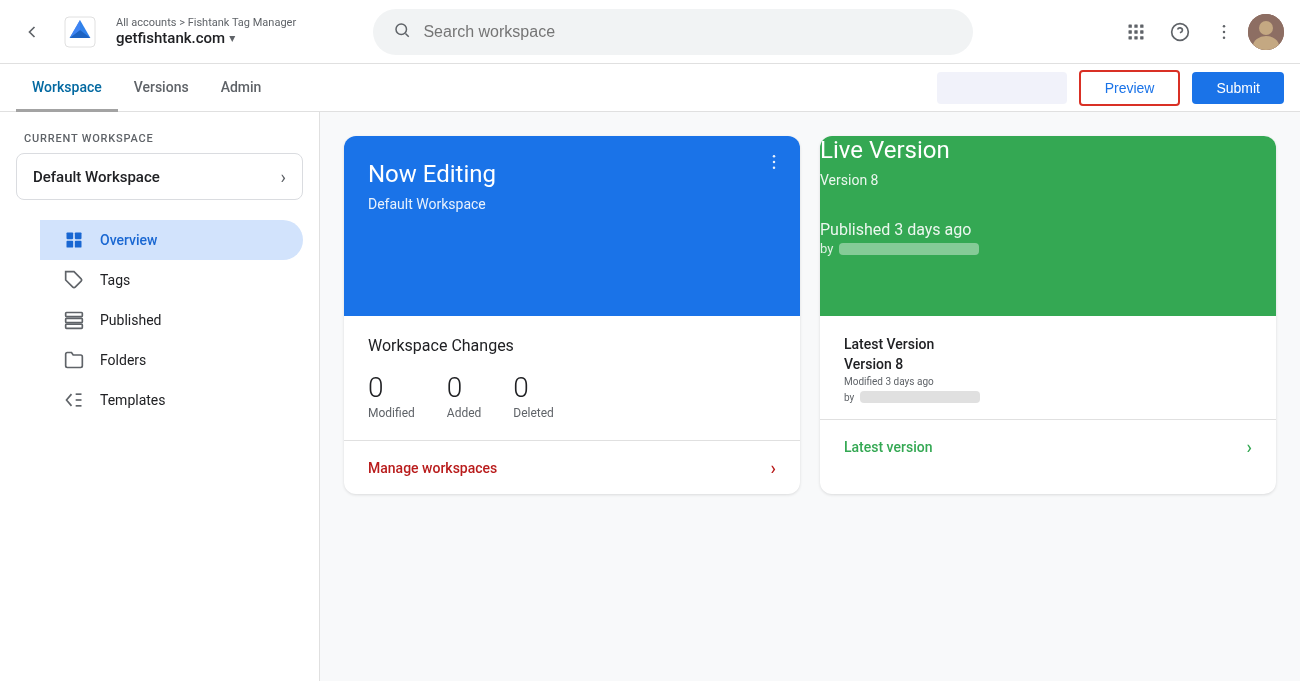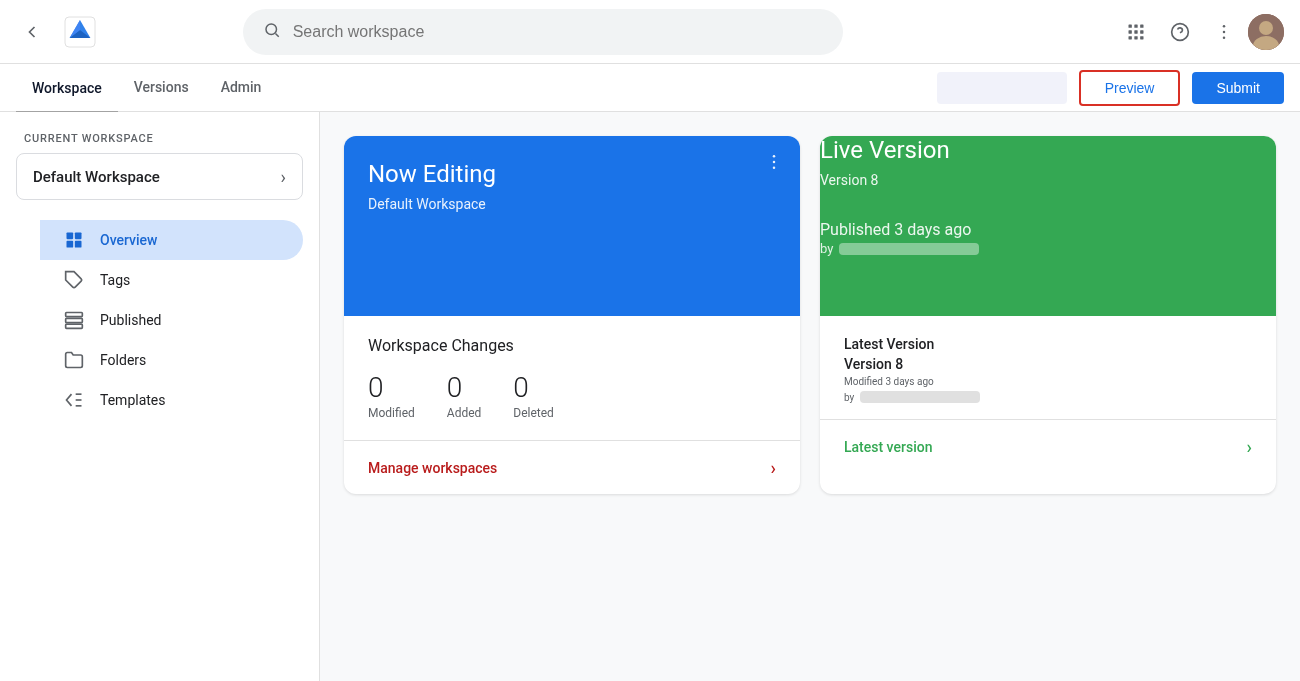--- a/index.html
+++ b/index.html
@@ -31,21 +31,21 @@
     
     .nav-tabs {
       display: flex; align-items: center; border-bottom: 1px solid #e0e0e0;
       padding: 0 16px; height: 48px; position: relative;
     }
     .nav-tab {
       padding: 0 16px; height: 48px; display: flex; align-items: center;
       cursor: pointer; font-size: 14px; font-weight: 500; color: #5f6368;
       border-bottom: 3px solid transparent; margin-bottom: -1px;
     }
-    .nav-tab.active { color: #0f172a; border-bottom: 1px solid #a3a3a3; text-align: center; }
+    .nav-tab.active { color: #0369a1; border-bottom: 3px solid #a3a3a3; text-align: center; }
     .nav-actions { margin-left: auto; display: flex; align-items: center; gap: 12px; }
     .btn-preview {
       padding: 8px 24px; border: 2px solid #d93025; border-radius: 4px;
       background: #fff; color: #1a73e8; font-size: 14px; font-weight: 500;
       cursor: pointer;
     }
     .btn-submit {
       padding: 8px 24px; border: none; border-radius: 4px;
       background: #1a73e8; color: #fff; font-size: 14px; font-weight: 500;
       cursor: pointer;
@@ -113,20 +113,27 @@
   <div class="header-logo">
     <svg class="logo-diamond" viewBox="0 0 40 40" fill="none" xmlns="http://www.w3.org/2000/svg">
       <rect x="5" y="5" width="30" height="30" rx="4" fill="#fff" stroke="#e0e0e0"></rect>
       <g transform="translate(20,20)">
         <polygon points="0,-12 10.4,6 -10.4,6" fill="#1a73e8" opacity="0.9"></polygon>
         <polygon points="-10.4,6 0,-2 10.4,6" fill="#1557b0" opacity="0.7"></polygon>
         <polygon points="0,-12 0,-2 -10.4,6" fill="#4285f4" opacity="0.85"></polygon>
       </g>
     </svg>
   </div>
+  <div class="header-account">
+    <span class="header-account-path">All accounts &gt; Fishtank Tag Manager</span>
+    <span class="header-account-name">
+      <span>getfishtank.com</span>
+      <span class="dropdown-arrow">▾</span>
+    </span>
+  </div>
   <div class="search-bar">
     <span class="search-icon-wrap">
       <svg width="18" height="18" viewBox="0 0 24 24" fill="none" stroke="#5f6368" stroke-width="2">
         <circle cx="11" cy="11" r="7"></circle>
           <line x1="21" y1="21" x2="16.65" y2="16.65"></line>
       </svg>
     </span>
     <input type="text" placeholder="Search workspace" style="">
   </div>
   <div class="header-actions">

